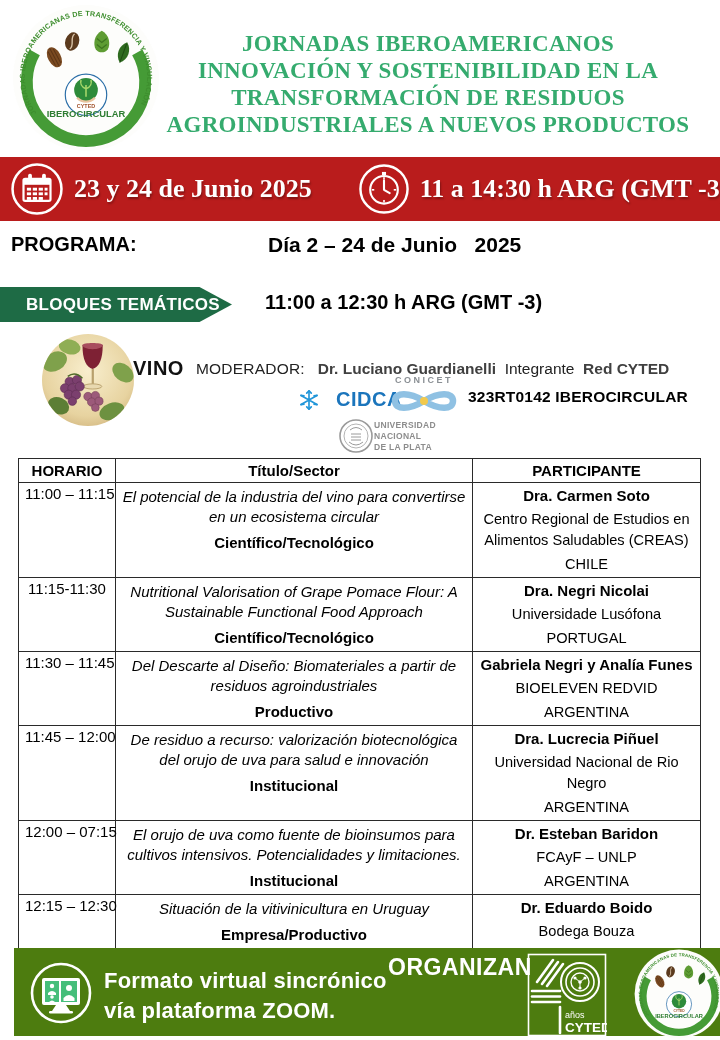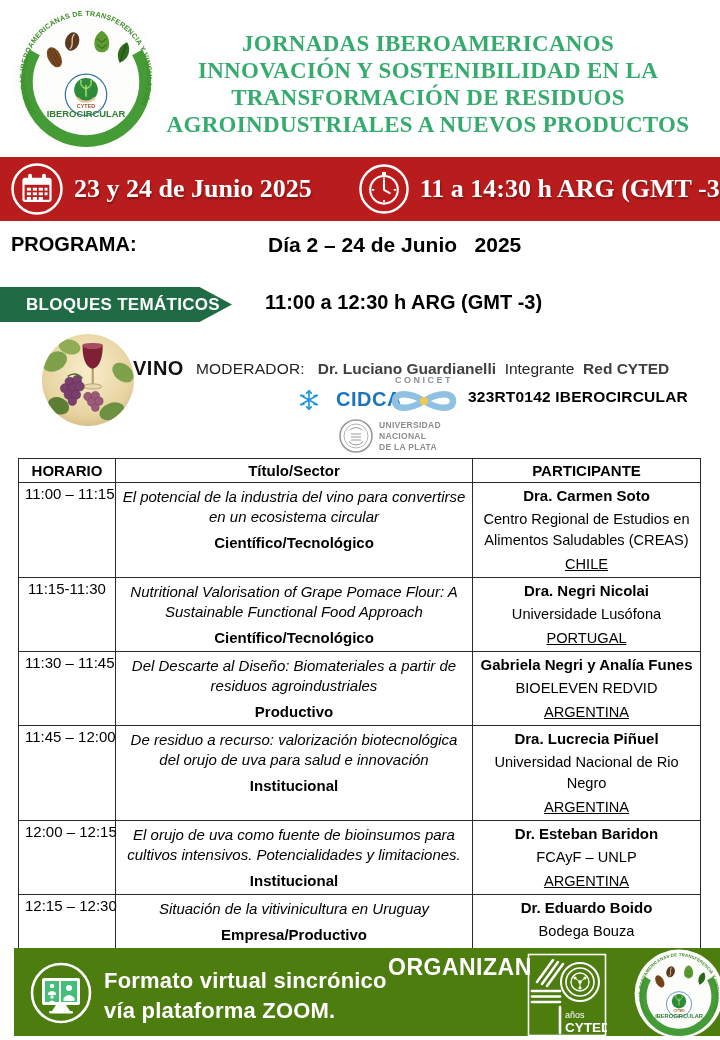--- a/index.html
+++ b/index.html
@@ -48,35 +48,35 @@
   .topic { position:absolute; left:133px; top:357px; font-weight:bold; font-size:20px; color:#111; letter-spacing:.5px; }
   .mod-line { position:absolute; left:196px; top:360px; width:510px; font-size:15.5px; color:#222; white-space:nowrap; }
   .mod-line b { color:#404040; }
   .mod-label { letter-spacing:.2px; }
   .logos-row { position:absolute; left:298px; top:375px; width:410px; height:48px; }
   .cidca { position:absolute; left:0; top:13px; display:flex; align-items:flex-end; gap:16px; }
   .cidca-name { font-weight:bold; font-size:20px; color:#1b75bc; letter-spacing:.5px; }
   .conicet { position:absolute; left:88px; top:0; width:76px; text-align:center; }
   .conicet-name { font-size:9px; letter-spacing:2.5px; color:#8a8f94; font-weight:bold; }
   .net-code { position:absolute; left:170px; top:13px; font-weight:bold; font-size:15.5px; color:#000; letter-spacing:.2px; }
-  .unlp { position:absolute; left:338px; top:416px; display:flex; align-items:center; gap:5px; }
+  .unlp { position:absolute; left:338px; top:416px; display:flex; align-items:center; }
   .unlp-text div { font-size:8.5px; color:#8d8d8d; font-weight:bold; line-height:11px; letter-spacing:.3px; }
 
   
   .sched { position:absolute; left:18px; top:458px; width:682px; border-collapse:collapse; table-layout:fixed; }
   .sched td, .sched th { border:1.8px solid #2a2a2a; vertical-align:top; padding:2px 6px; }
   .sched th { font-size:15px; font-weight:bold; text-align:center; padding:3px 4px;margin-top:36px; }
   .c-time  { font-size:15px; text-align:center; padding-top:3px; white-space:nowrap; }
   .c-title { text-align:center; }
   .c-title .t { font-style:italic; font-size:15px; line-height:20px; padding-top:2px; }
   .c-title .s { font-weight:bold; font-size:15px; margin-top:7px; }
   .c-part { text-align:center; }
   .c-part .n { font-weight:bold; font-size:15px; margin-top:2px; }
   .c-part .o { font-size:14.6px; line-height:21px; margin-top:5px; }
-  .c-part .c { font-size:14.6px; margin-top:5px; padding-bottom:3px;text-decoration:underline; }
+  .c-part .c { font-size:14.6px; margin-top:5px; padding-bottom:3px; }
   .c-preg { text-align:center; font-weight:bold; font-size:15px; vertical-align:middle; }
 
   
   .footer { position:absolute; left:14px; top:948px; width:720px; height:88px; background:#4d7c0f; }
   .zoom-ico { position:absolute; left:15px; top:13px; }
   .foot-text {
     position:absolute; left:90px; top:18px; color:#fff; font-weight:bold;
     font-size:22px; line-height:30px; letter-spacing:.2px;
   }
   .organizan { position:absolute; left:374px; top:6px; color:#fff; font-weight:bold; font-size:23px; letter-spacing:.5px; }
@@ -327,21 +327,21 @@
         <div class="s">Institucional</div>
       </td>
       <td class="c-part">
         <div class="n">Dra. Lucrecia Piñuel</div>
         <div class="o">Universidad Nacional de Rio Negro</div>
         <div class="c">ARGENTINA</div>
       </td>
     </tr>
 
     <tr>
-      <td class="c-time">12:00 – 12:15</td>
+      <td class="c-time">12:00 – 07:15</td>
       <td class="c-title">
         <div class="t">El orujo de uva como fuente de bioinsumos para cultivos intensivos. Potencialidades y limitaciones.</div>
         <div class="s">Institucional</div>
       </td>
       <td class="c-part">
         <div class="n">Dr. Esteban Baridon</div>
         <div class="o">FCAyF – UNLP</div>
         <div class="c">ARGENTINA</div>
       </td>
     </tr>

